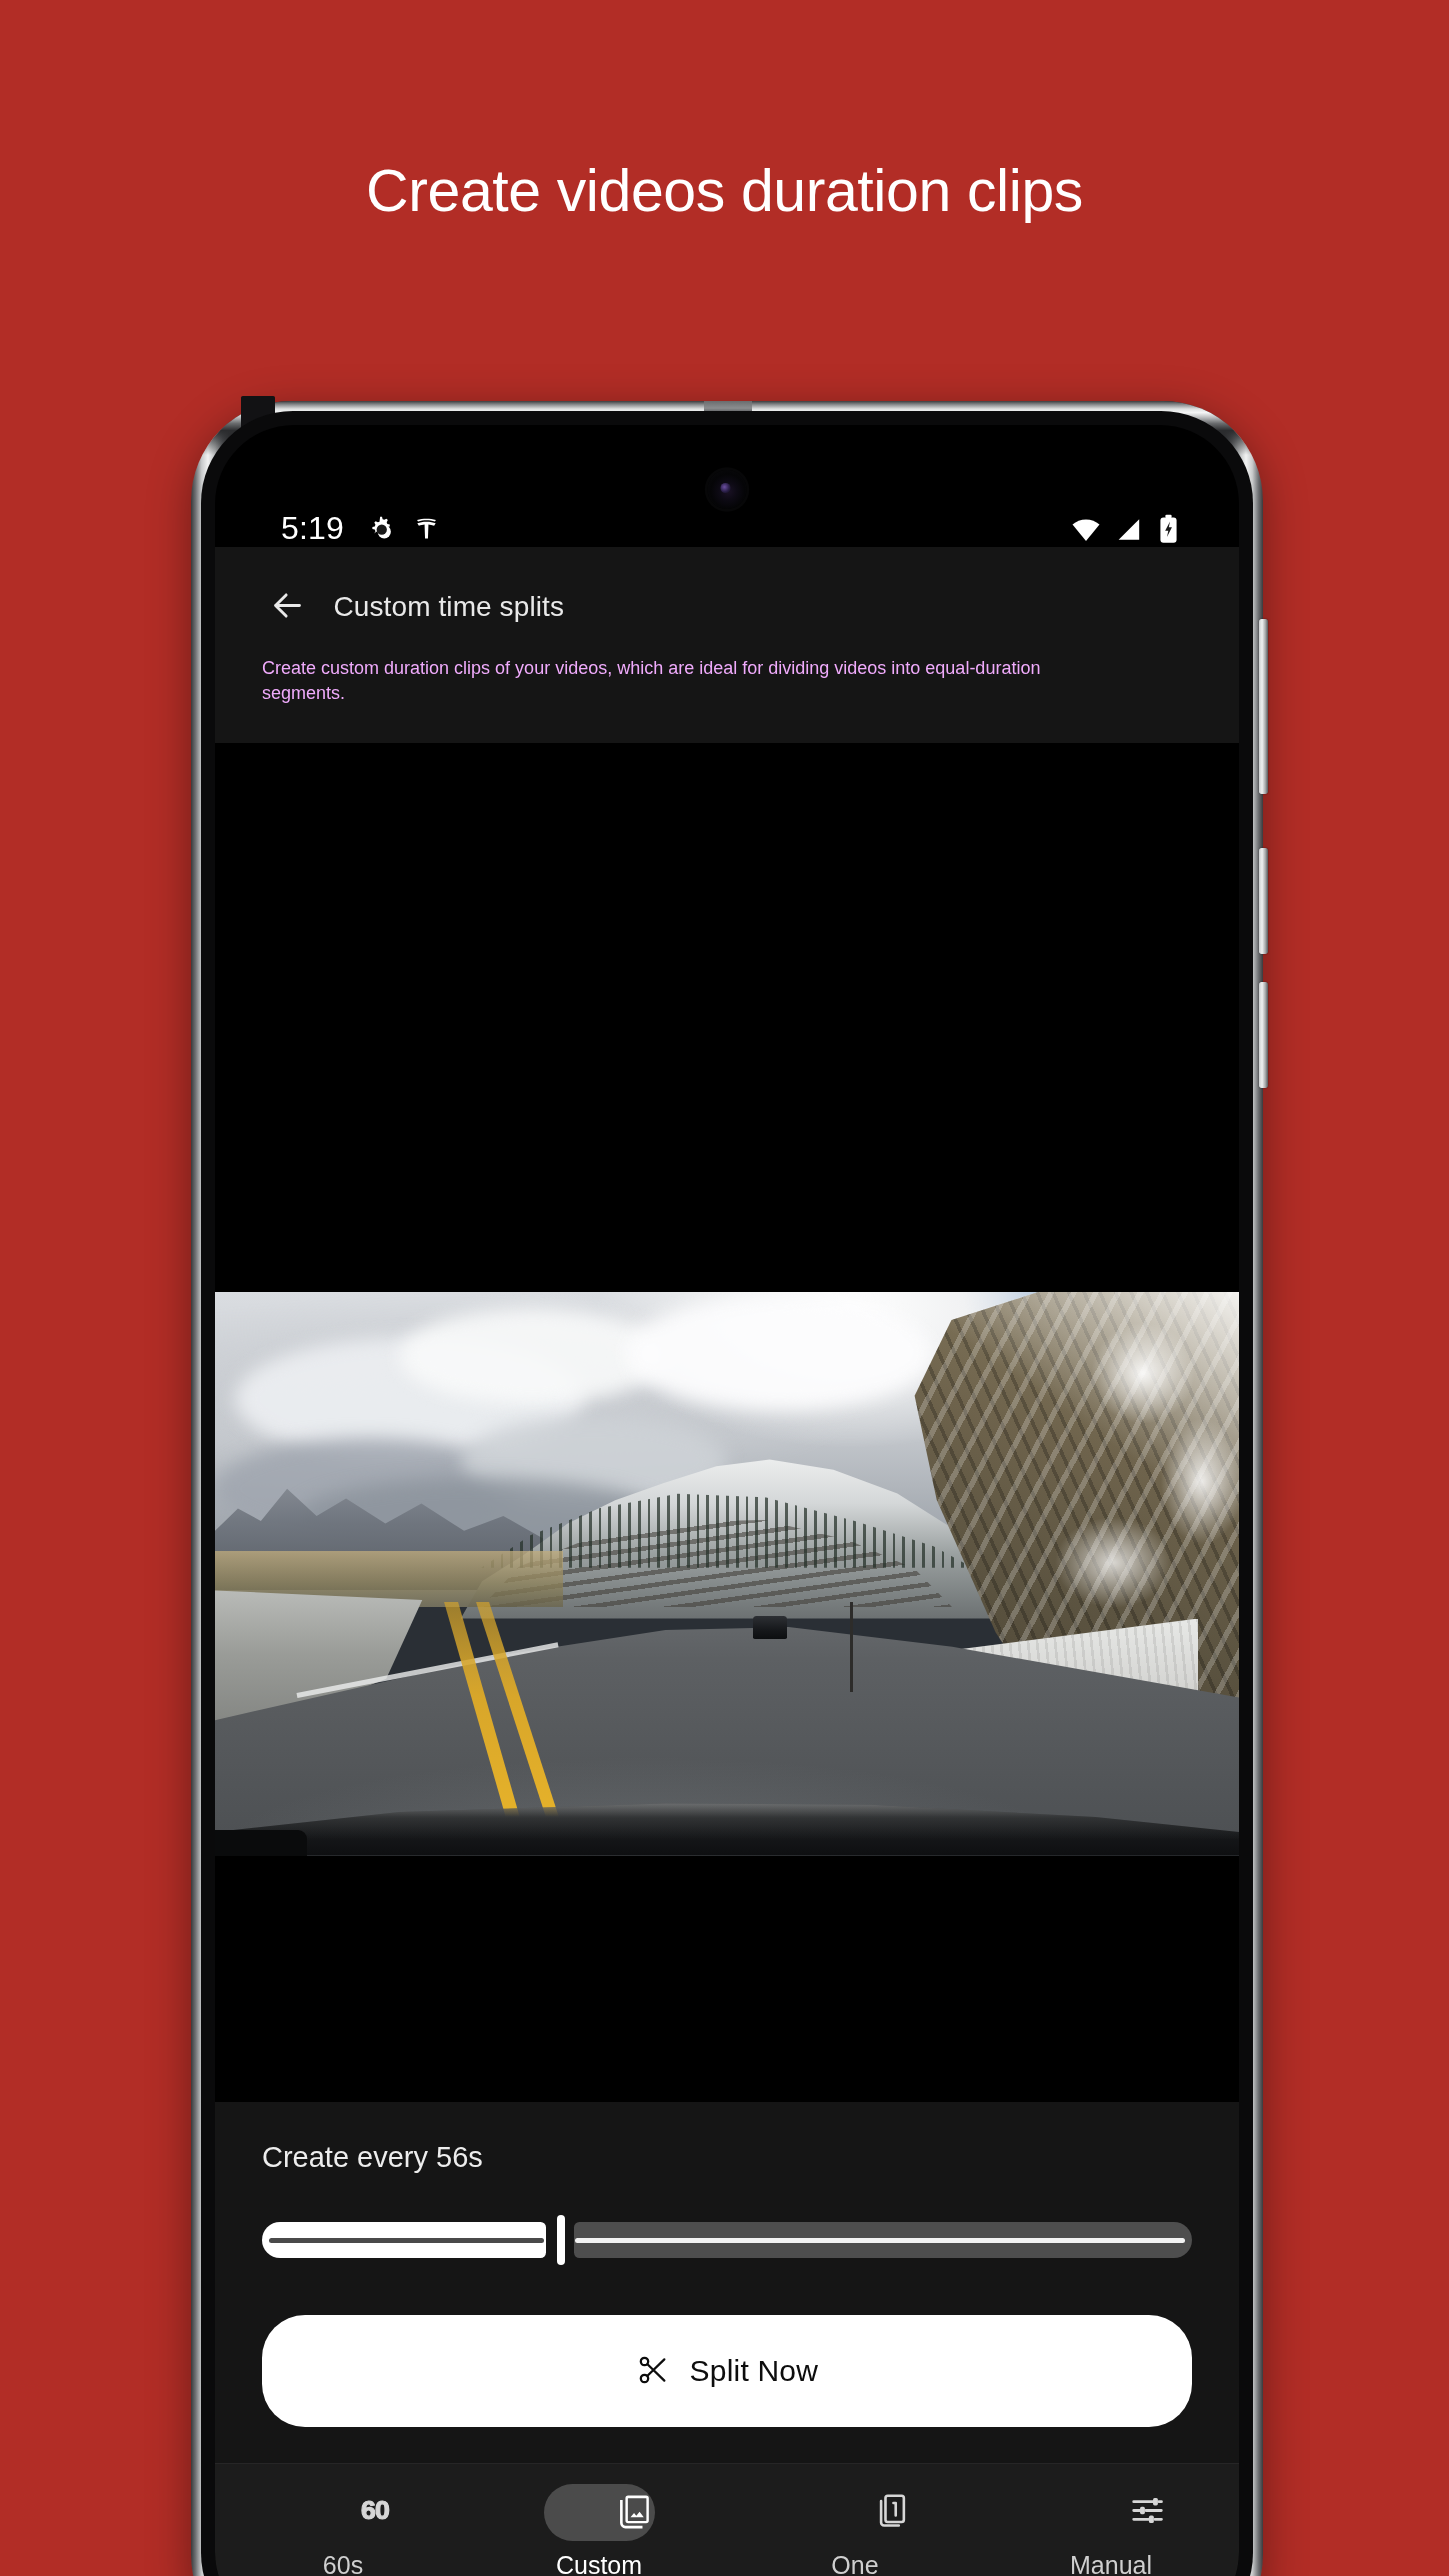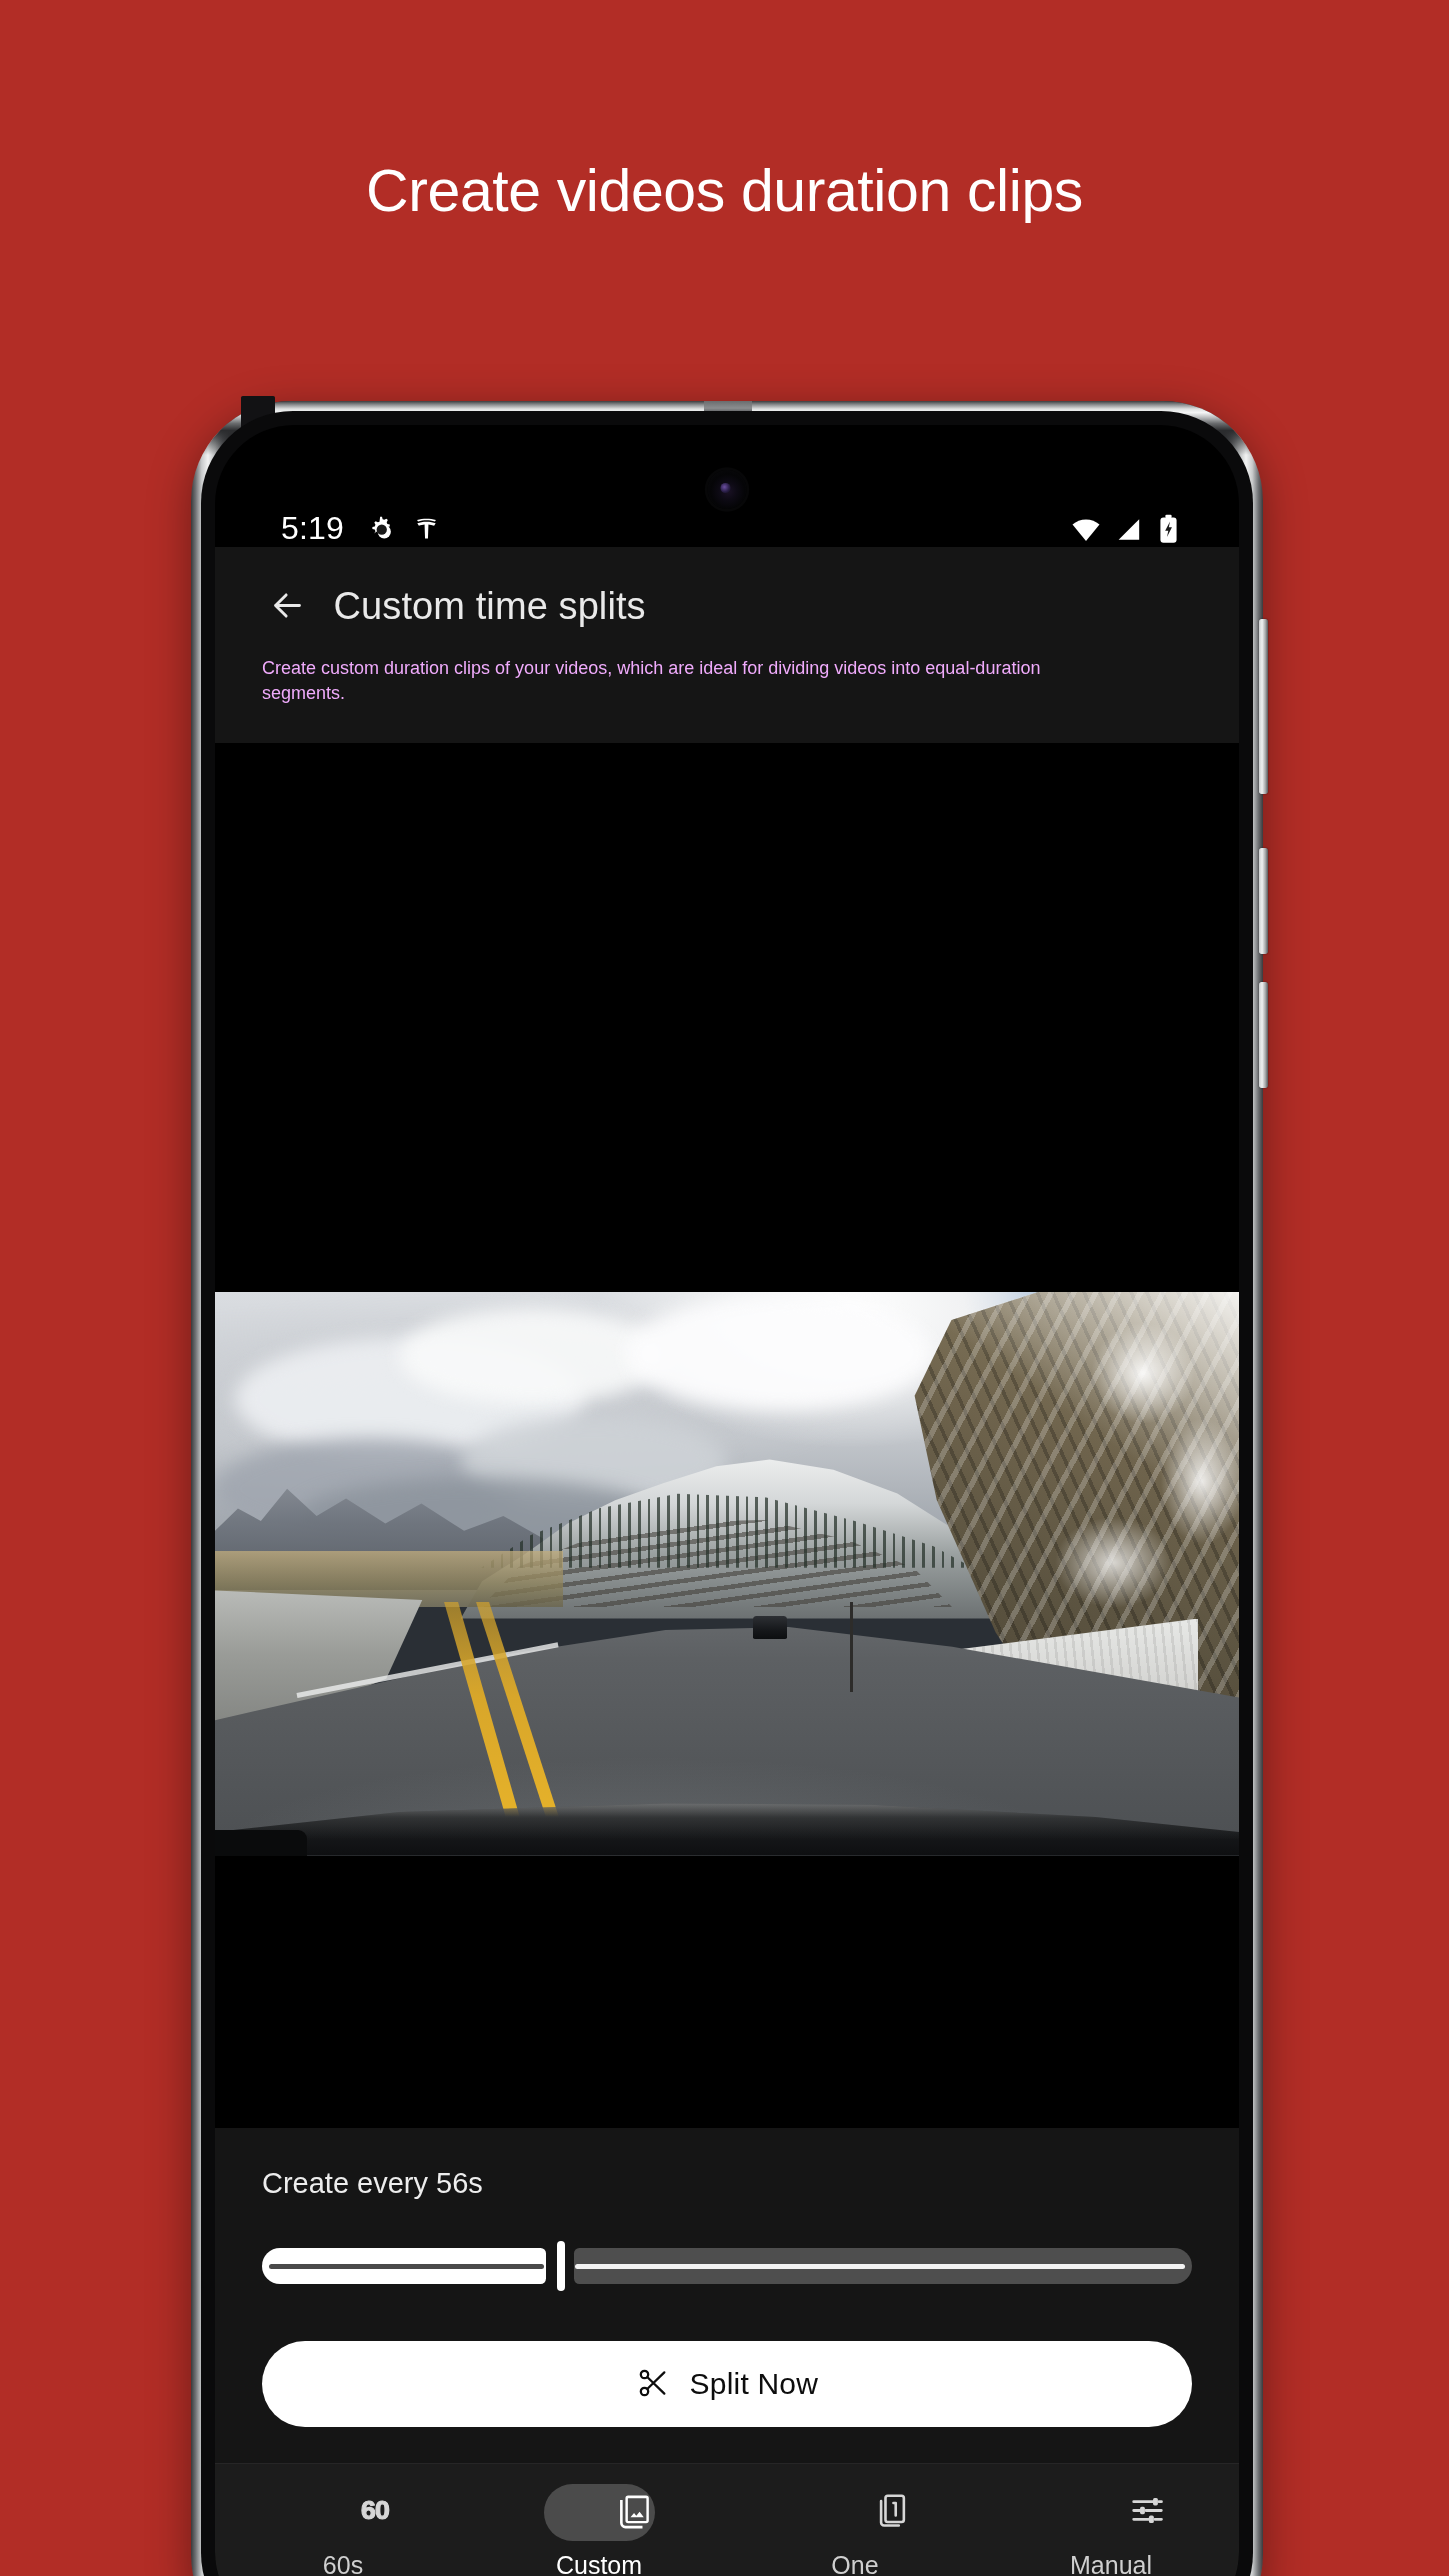--- a/index.html
+++ b/index.html
@@ -144,21 +144,21 @@
     height:59px;
   }
   .back-btn{
     width:50px; height:50px;
     display:flex; align-items:center; justify-content:center;
     cursor:pointer;
   }
   .header-title{
     margin-left:21.5px;
     color:#e9e9e9;
-    font-size:38px;
+    font-size:28px;
     font-weight:400;
     letter-spacing:0.1px;
   }
   .header-desc{
     padding:19.7px 47px 0 47px;
     color:#f0abfc;
     font-size:18px;
     line-height:1.38;
     font-weight:400;
     max-width:957px;
@@ -403,21 +403,21 @@
     position:absolute; left:31.7%; top:0;
     width:8px; height:50px;
     background:#ffffff;
     border-radius:4.5px;
     cursor:pointer;
   }
 
   
   .split-btn{
     margin:50px 47px 0 47px;
-    height:86px;
+    height:112px;
     background:#ffffff;
     border-radius:43px;
     display:flex; align-items:center; justify-content:center;
     gap:19.7px;
     cursor:pointer;
   }
   .split-btn-label{
     color:#0d0d0d;
     font-size:30px;
     font-weight:400;

